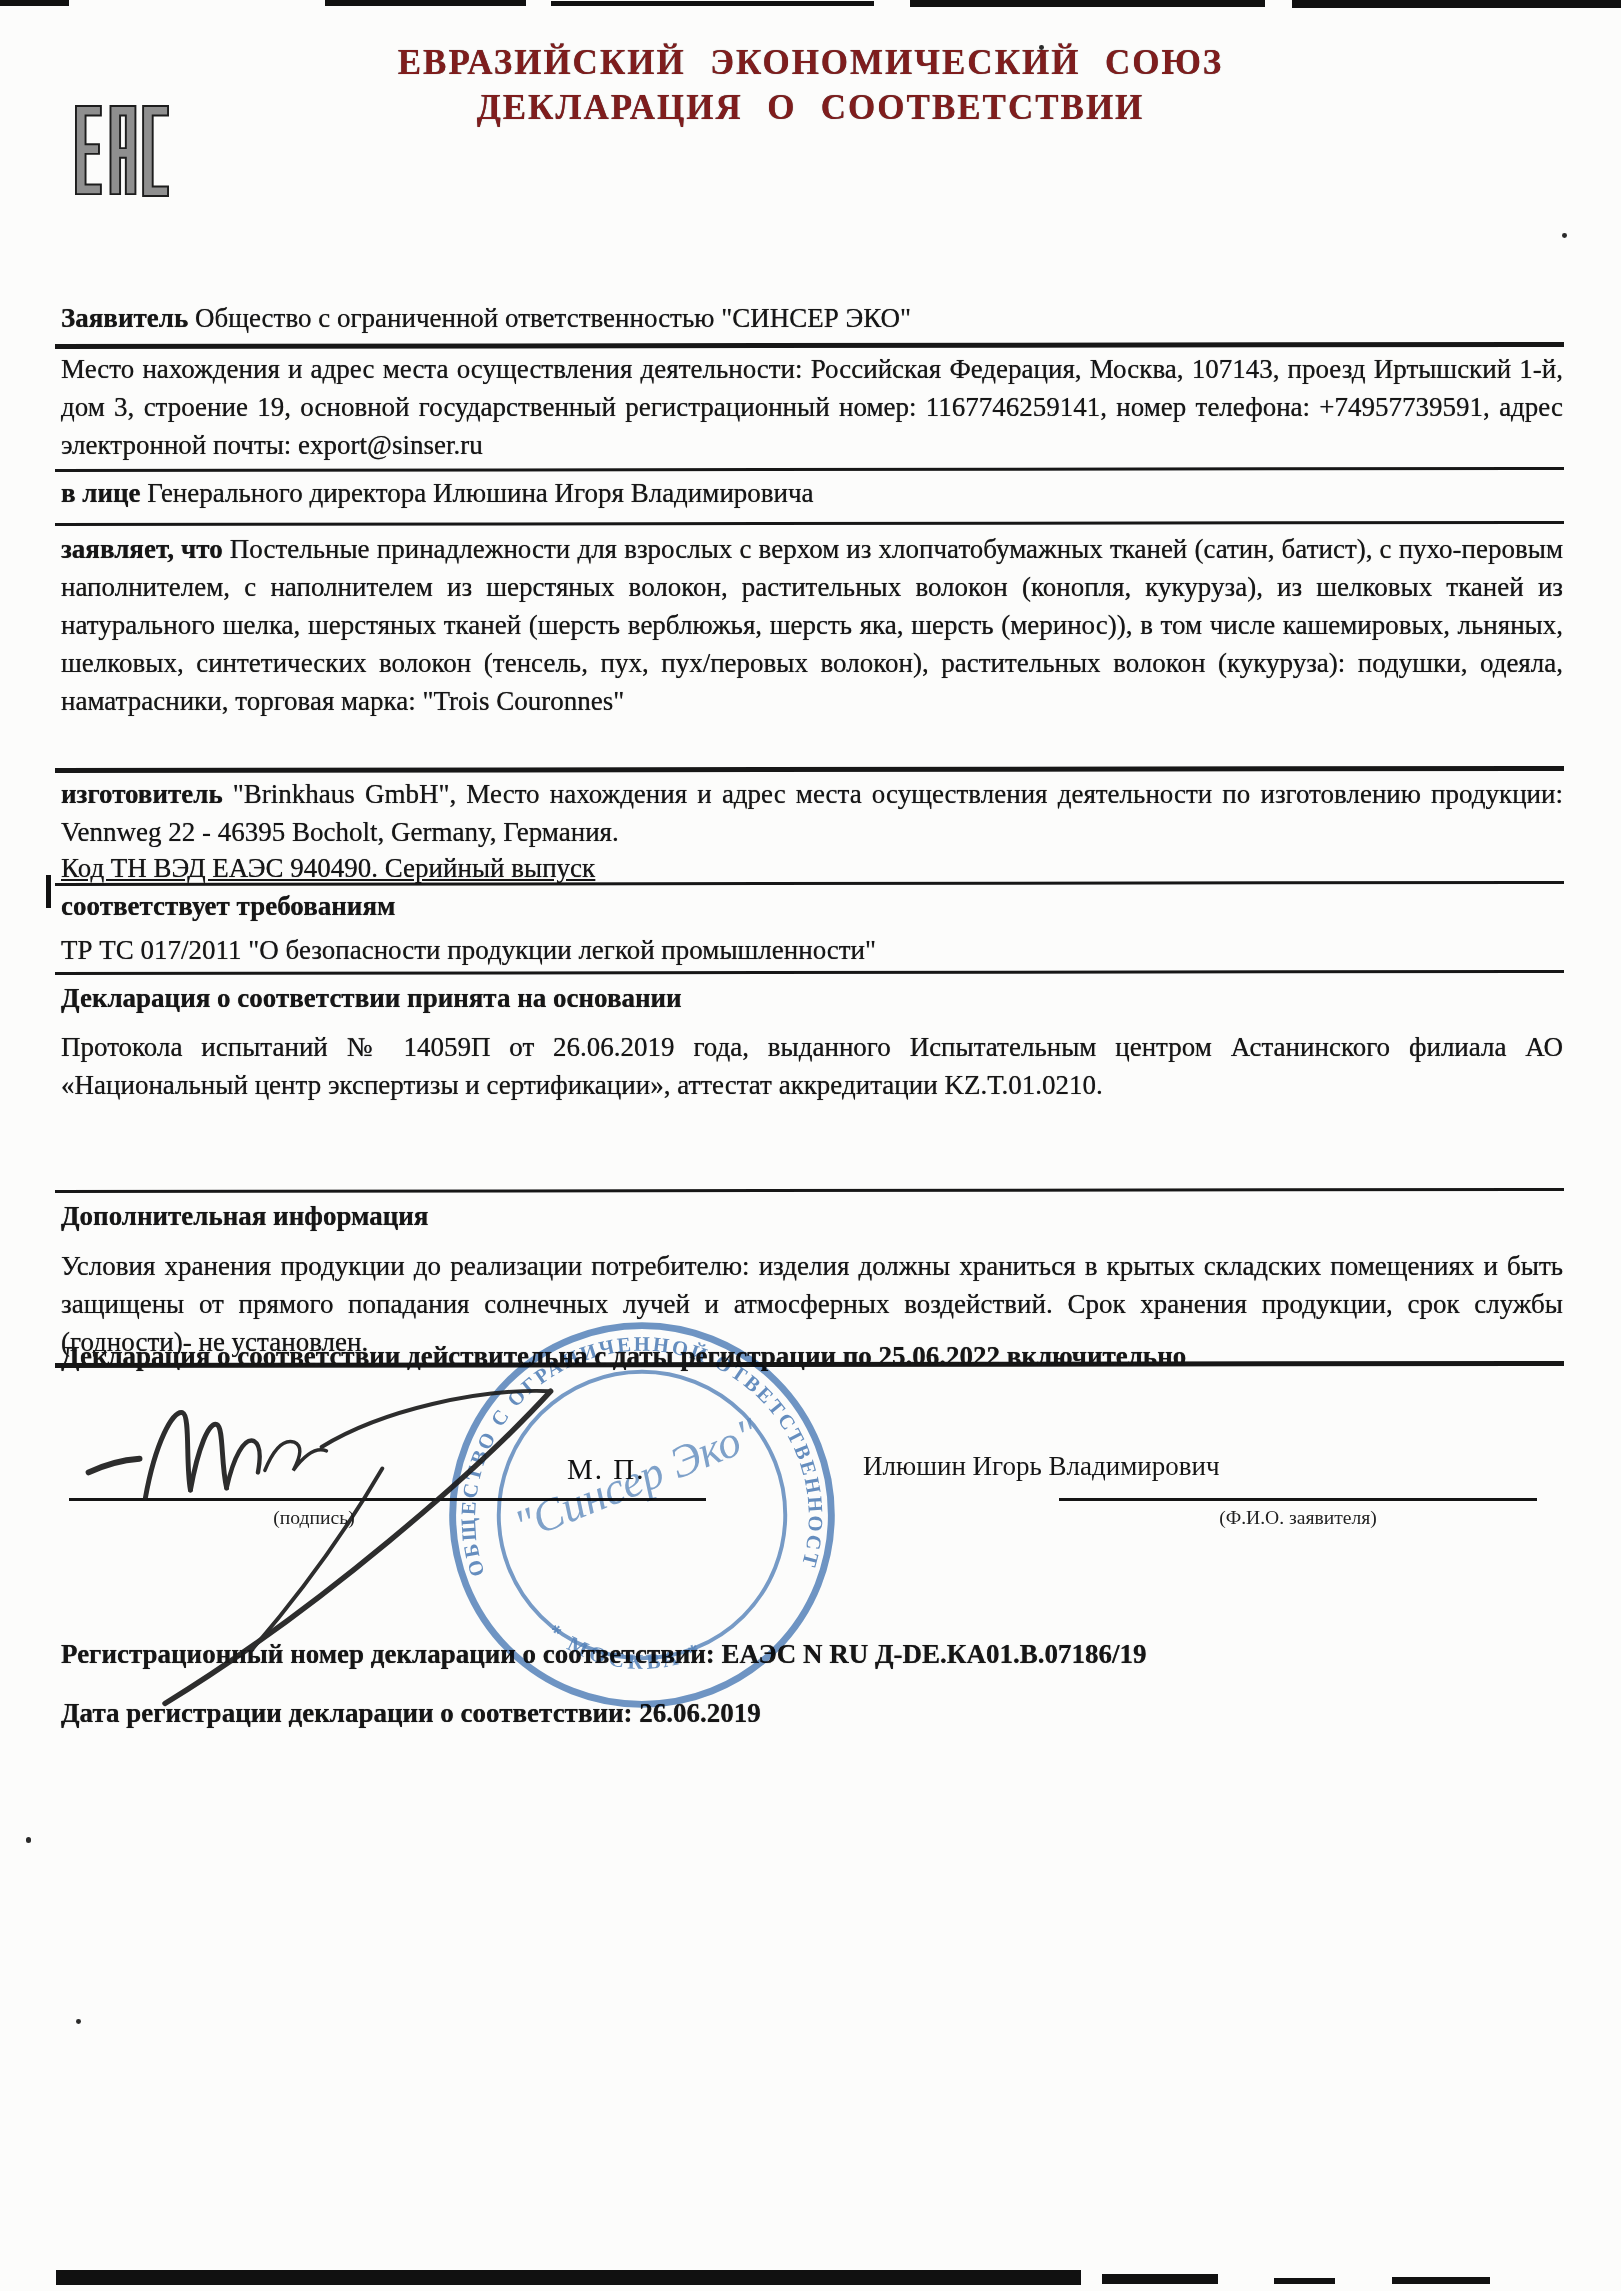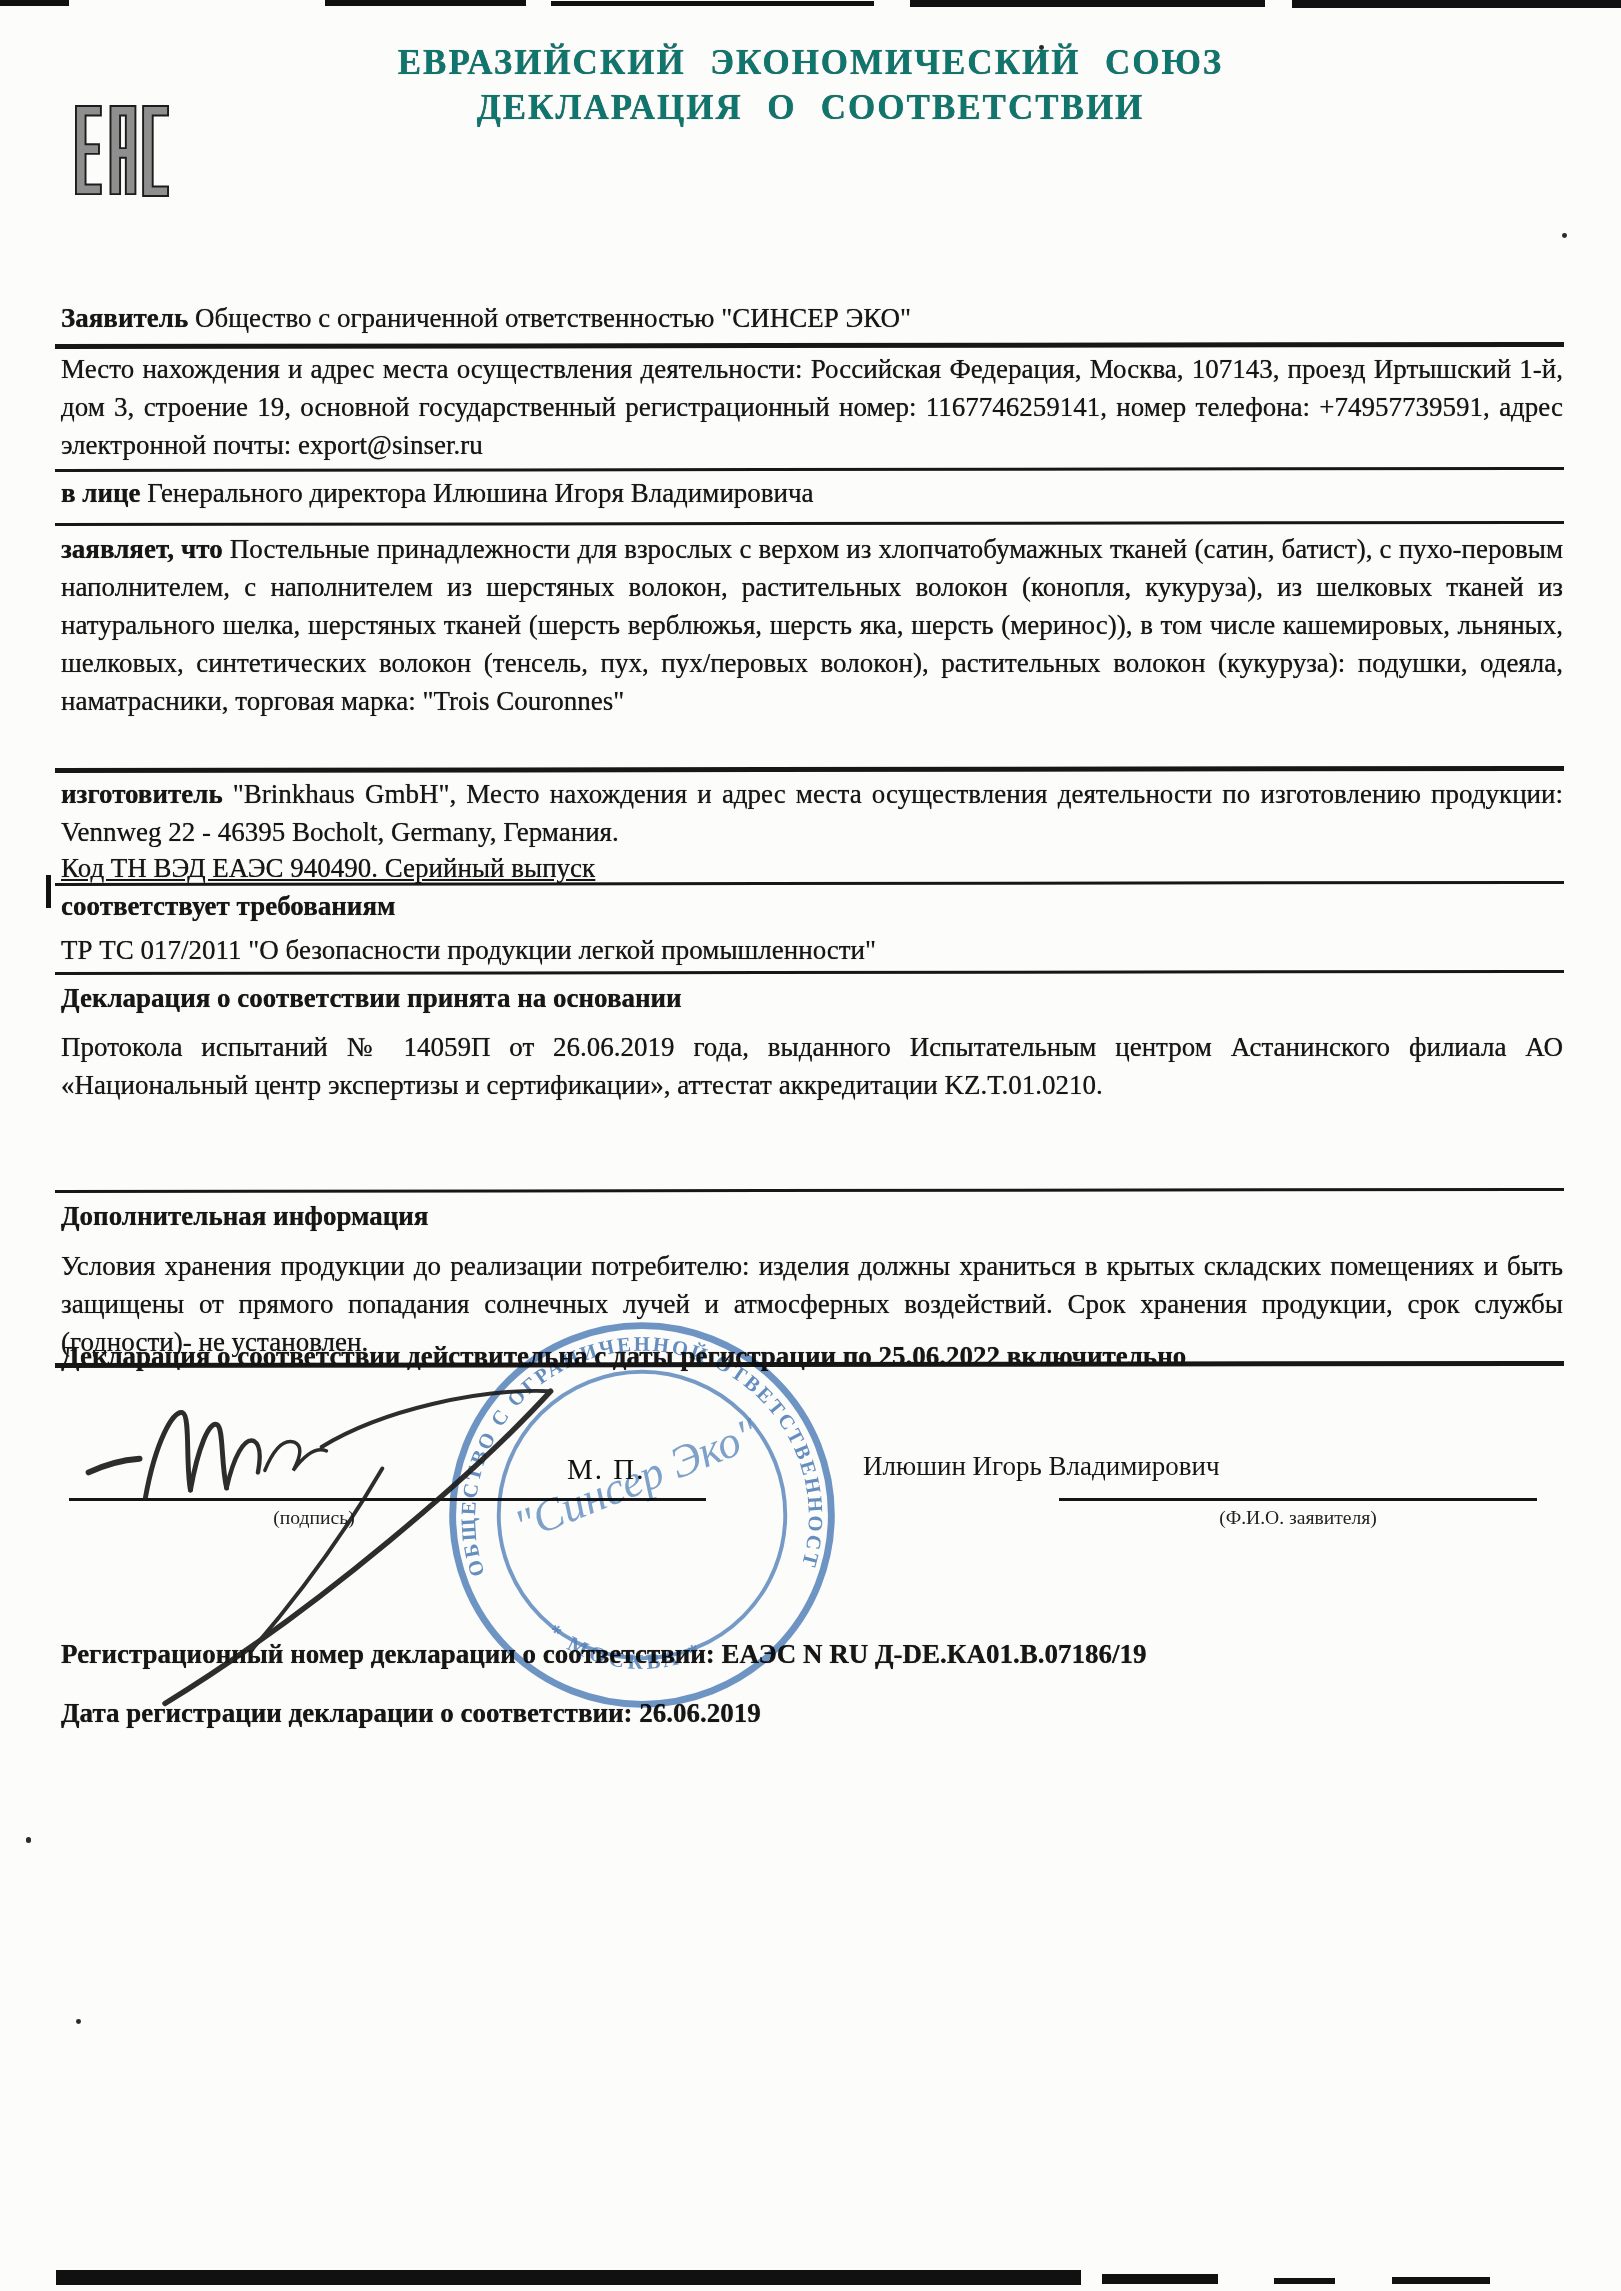--- a/index.html
+++ b/index.html
@@ -4,21 +4,21 @@
 <style>
   html,body{margin:0;padding:0;background:#e8e8e8;}
   .page{position:relative;width:1621px;height:2292px;background:#fcfcfb;overflow:hidden;
         font-family:"Liberation Serif","DejaVu Serif",serif;color:#161616;}
   .abs{position:absolute;}
   .line{font-size:27px;line-height:38px;}
   .b{font-weight:bold;}
   .just{text-align:justify;}
   .rule{position:absolute;left:55px;width:1509px;background:#171717;height:2.9px;transform:rotate(-0.08deg);}
   .rule.thick{height:4.9px;}
-  .title{left:0;width:100%;text-align:center;font-weight:bold;color:#0f766e;
+  .title{left:0;width:100%;text-align:center;font-weight:bold;color:#7f1d1d;
          font-size:35px;letter-spacing:2px;word-spacing:13.7px;
          text-shadow:0 0 1px rgba(0,0,0,.55);}
   .sec{left:61px;width:1502px;}
   .scan{text-shadow:0 0 0.7px rgba(20,20,20,.8);}
   .small-label{font-size:19.6px;color:#222;}
   .artifact{position:absolute;background:#111;}
   .speck{position:absolute;background:#2a2a2a;border-radius:50%;}
   .sigline{position:absolute;height:2.9px;background:#151515;}
   .mp{font-size:29px;letter-spacing:2px;color:#111;}
   .stamp-wrap{mix-blend-mode:multiply;opacity:.88;}

